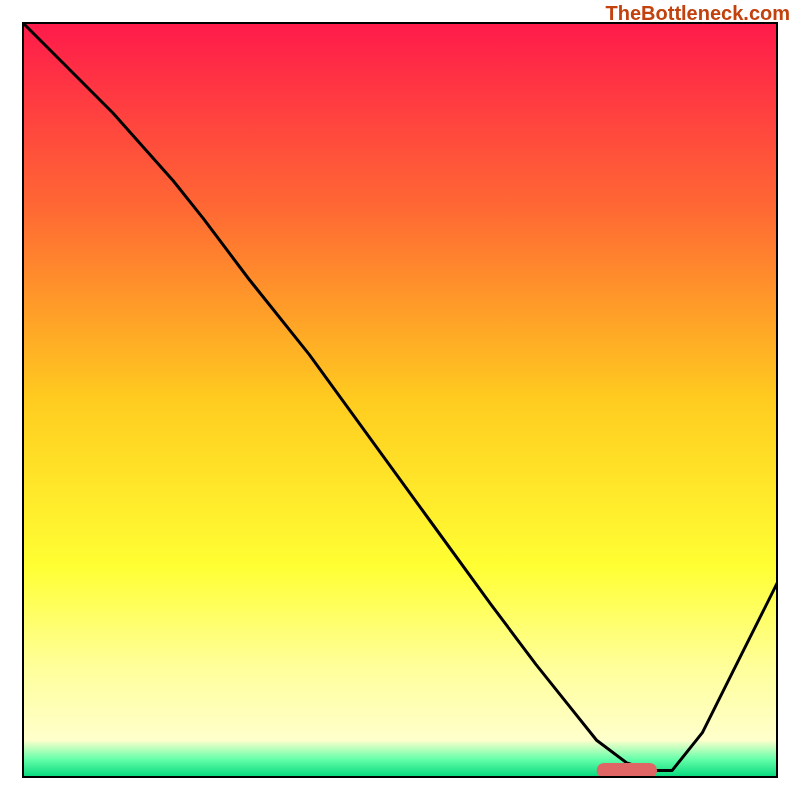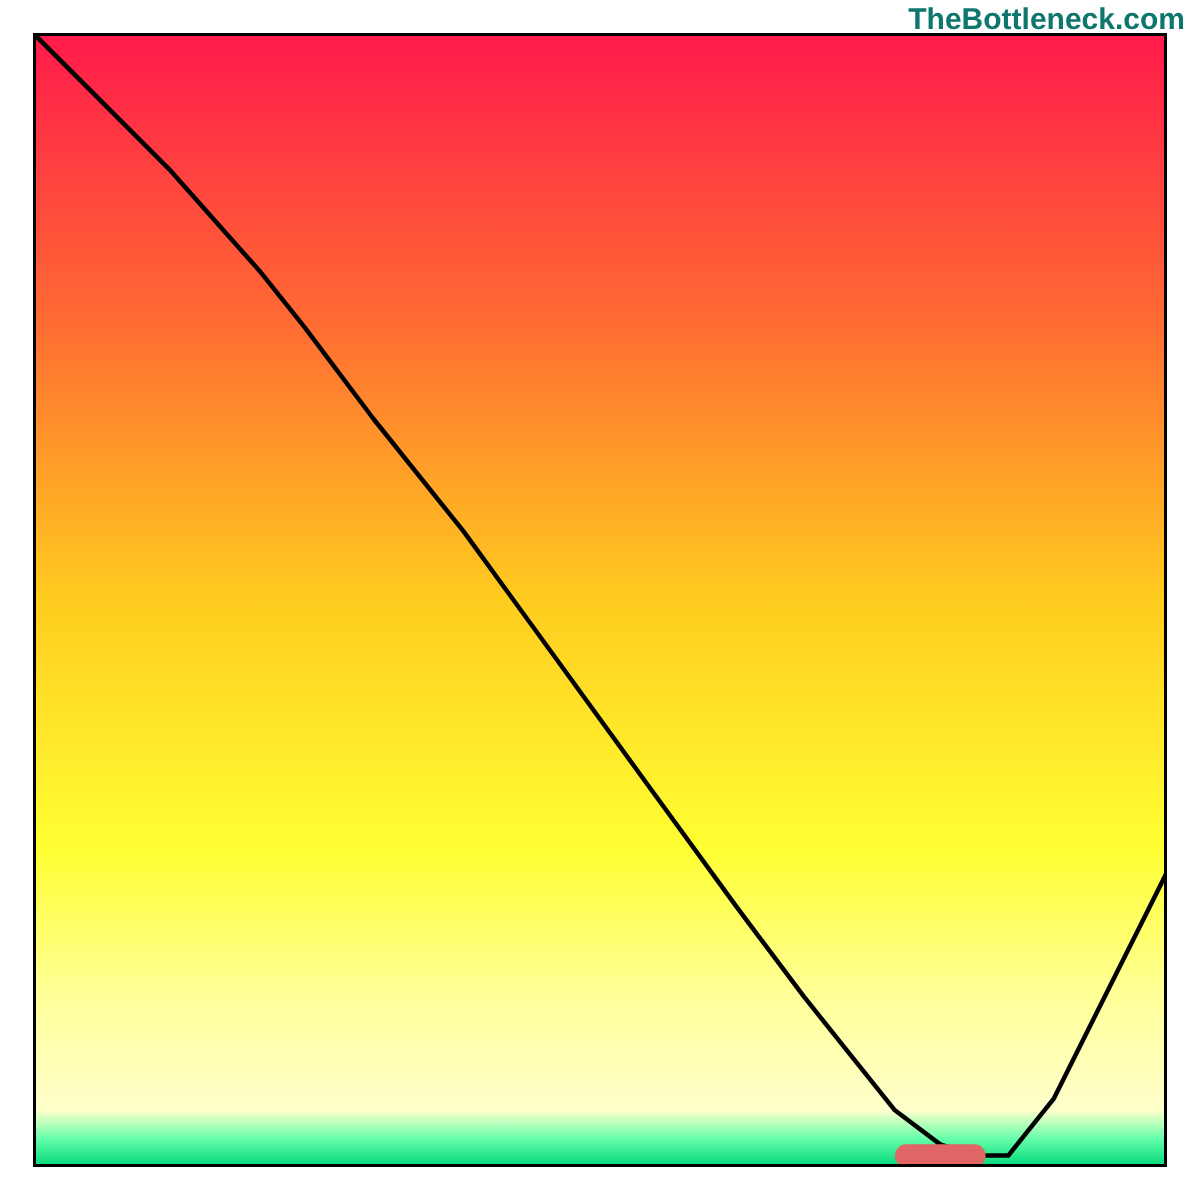--- a/index.html
+++ b/index.html
@@ -10,21 +10,21 @@
     background: #ffffff;
     font-family: Arial, Helvetica, sans-serif;
     position: relative;
   }
   .watermark {
     position: absolute;
     top: 2px;
     right: 10px;
     font-size: 20px;
     font-weight: bold;
-    color: #0f766e;
+    color: #c2410c;
     z-index: 10;
   }
   .plot-frame {
     position: absolute;
     left: 22px;
     top: 22px;
     width: 756px;
     height: 756px;
     box-sizing: border-box;
   }

